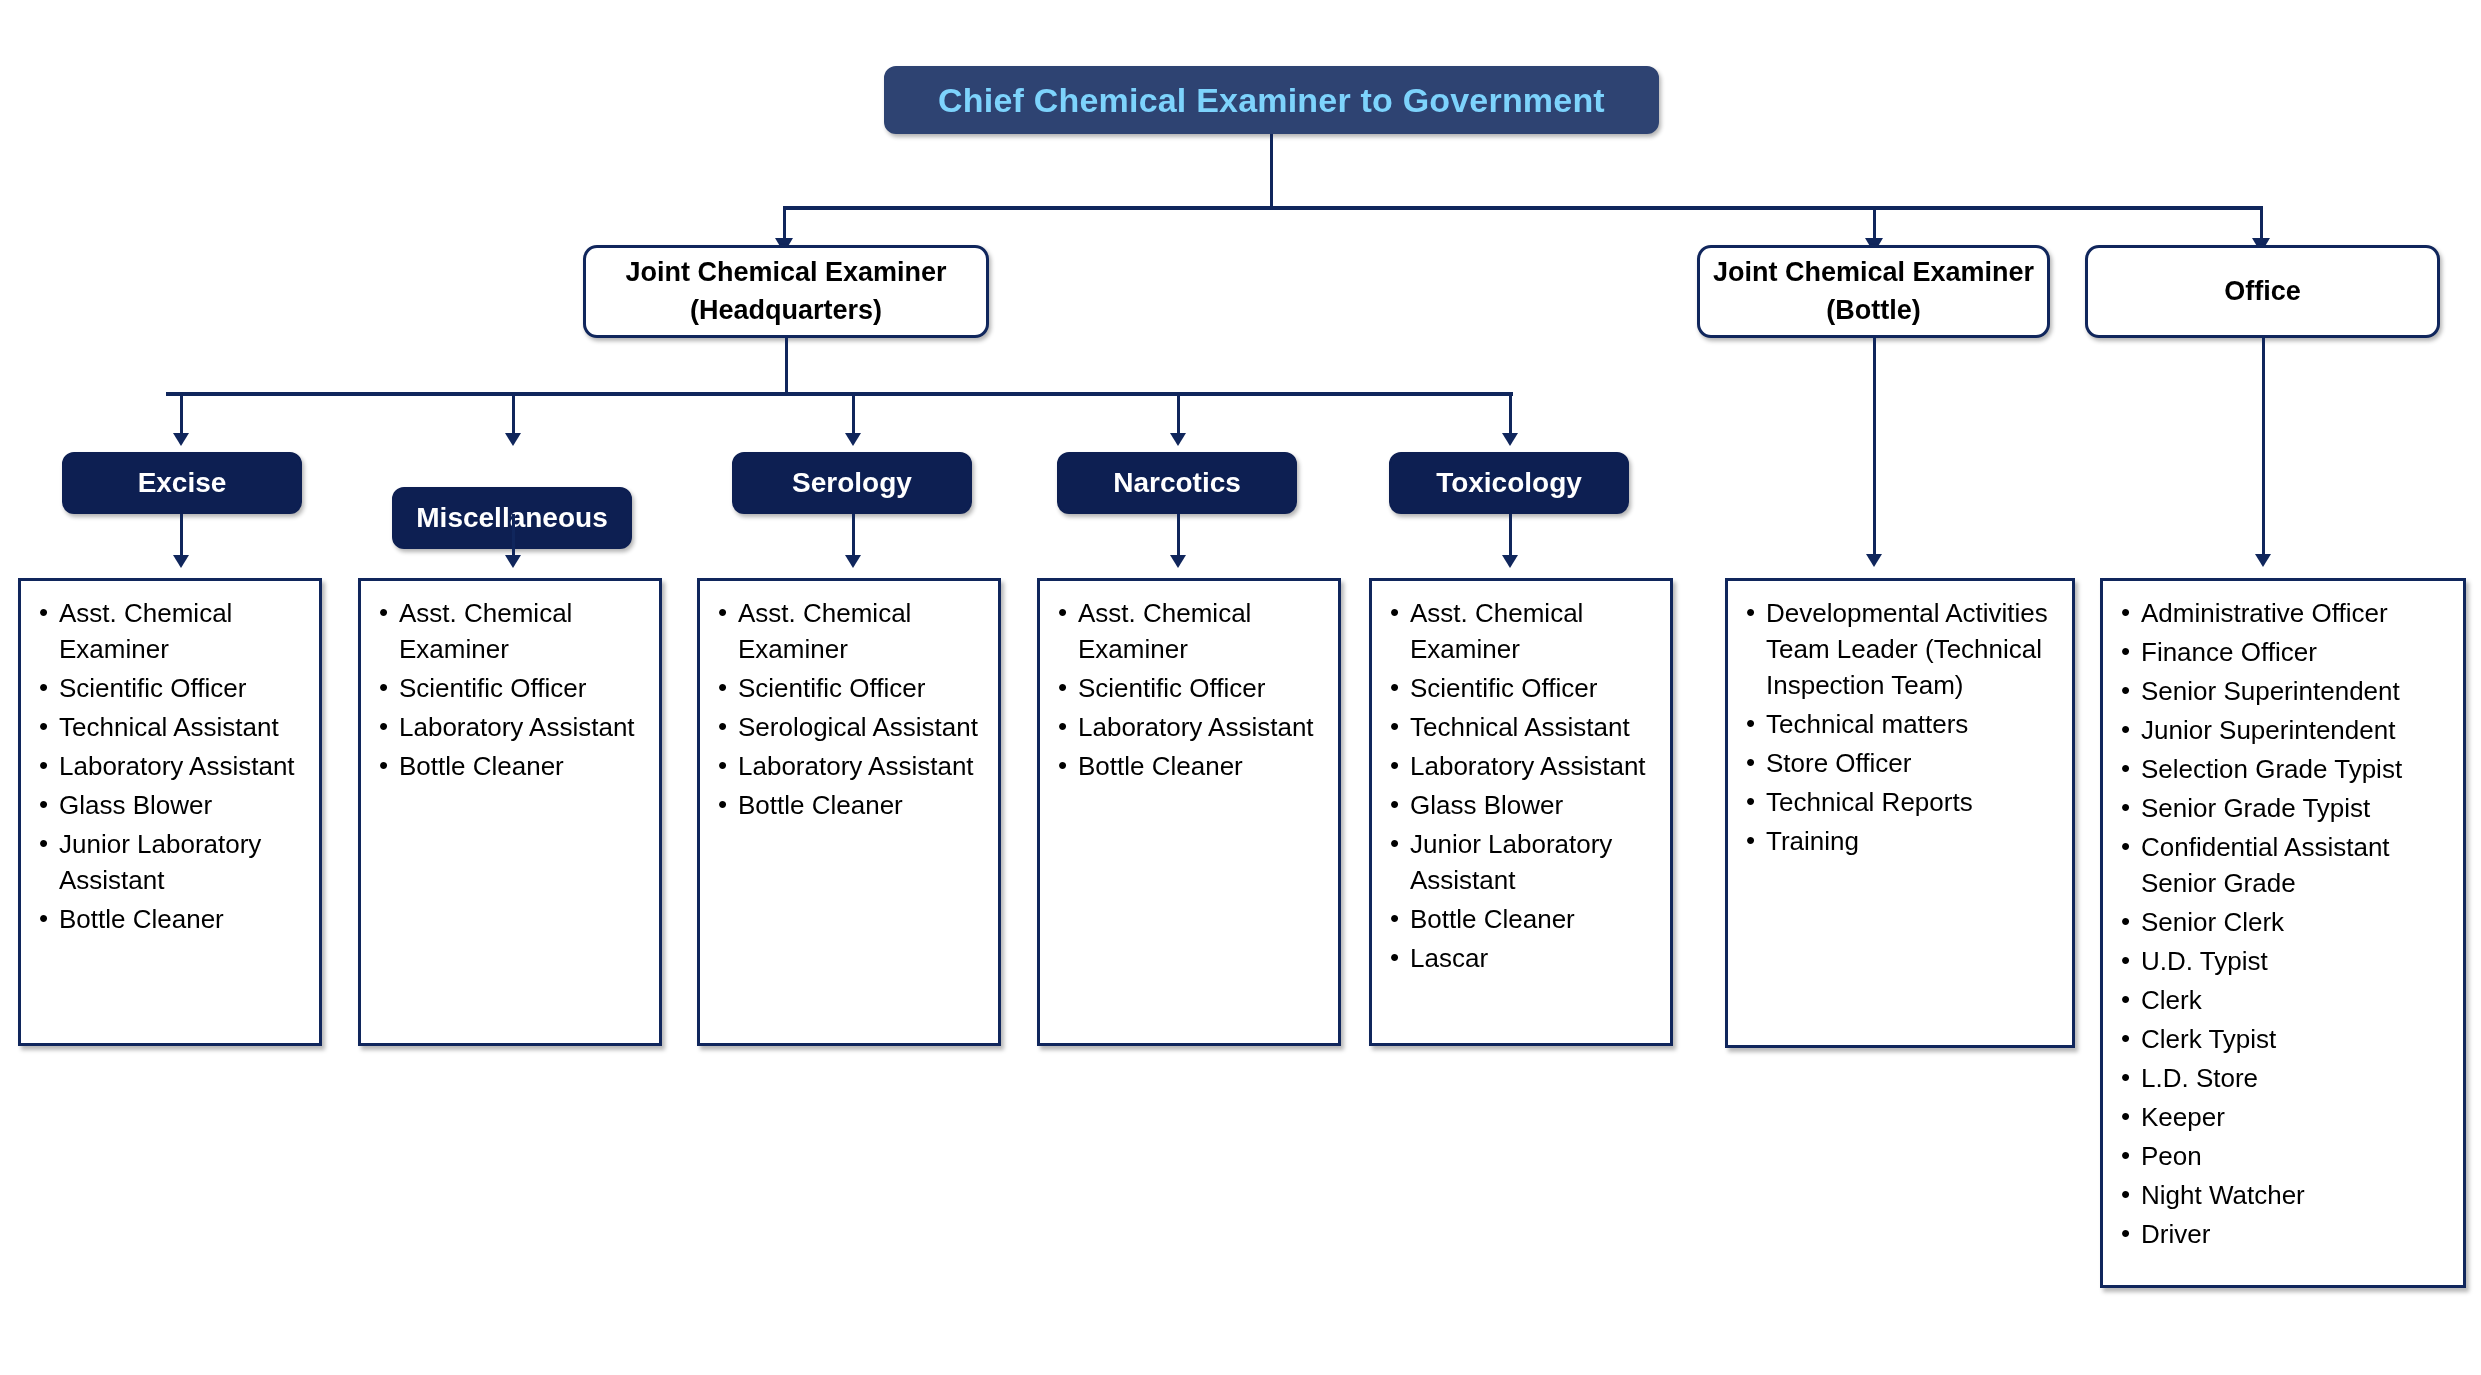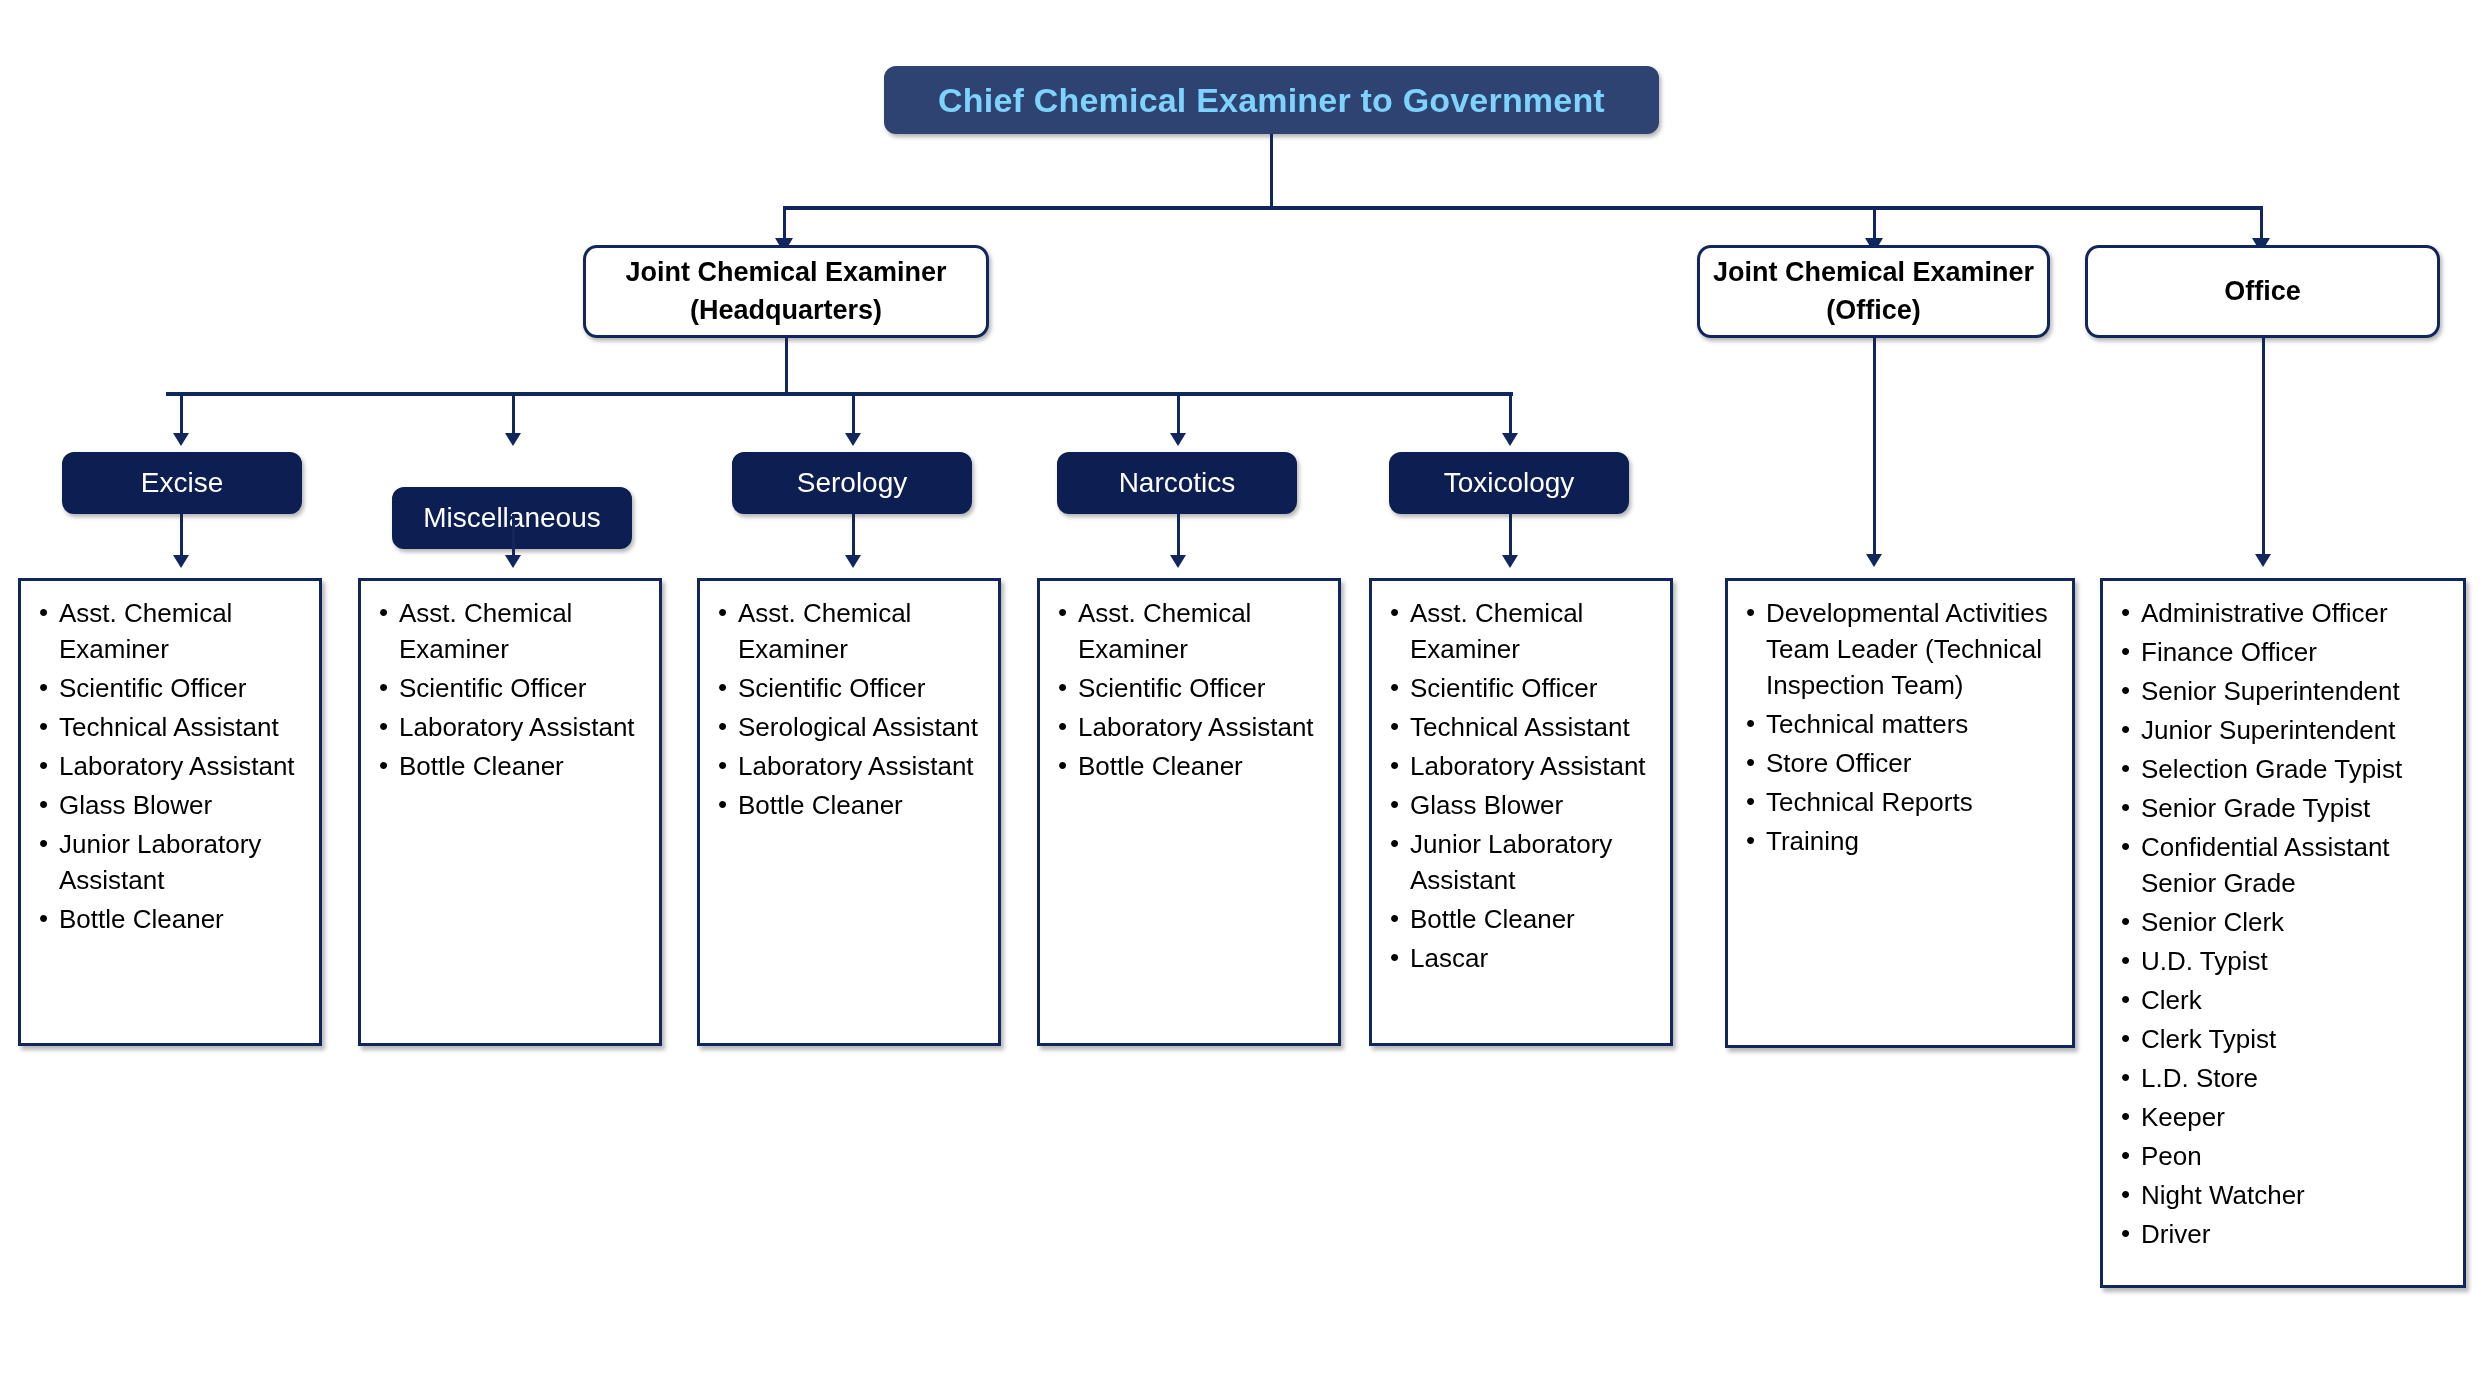--- a/index.html
+++ b/index.html
@@ -41,21 +41,21 @@
     font-weight:bold;
     font-size:27px;
     line-height:1.38;
     box-shadow:2px 3px 4px rgba(0,0,0,.30);
   }
   .node-dept{
     background:#0d1f52;
     border:2px solid #0d1f52;
     border-radius:12px;
     color:#ffffff;
-    font-weight:normal;
+    font-weight:bold;
     font-size:28px;
     box-shadow:2px 3px 4px rgba(0,0,0,.30);
   }
   
   .listbox{
     position:absolute;
     box-sizing:border-box;
     background:#ffffff;
     border:3px solid #10265c;
     border-radius:0;
@@ -129,21 +129,21 @@
   <div class="line vline" style="left:2260px;top:206px;width:3px;height:36px;"></div>
   <div class="arrow" style="left:2252px;top:238px;"></div>
 
   <div class="node node-l2" style="left:583px;top:245px;width:406px;height:93px;flex-direction:column;">
     <span>Joint Chemical Examiner</span>
     <span>(Headquarters)</span>
   </div>
 
   <div class="node node-l2" style="left:1697px;top:245px;width:353px;height:93px;flex-direction:column;">
     <span>Joint Chemical Examiner</span>
-    <span>(Office)</span>
+    <span>(Bottle)</span>
   </div>
 
   <div class="node node-l2" style="left:2085px;top:245px;width:355px;height:93px;">
     <span>Office</span>
   </div>
 
   <div class="line vline" style="left:785px;top:338px;width:3px;height:56px;"></div>
   <div class="line hline" style="left:166px;top:392px;width:1347px;height:4px;"></div>
 
   <div class="line vline" style="left:180px;top:392px;width:3px;height:45px;"></div>

